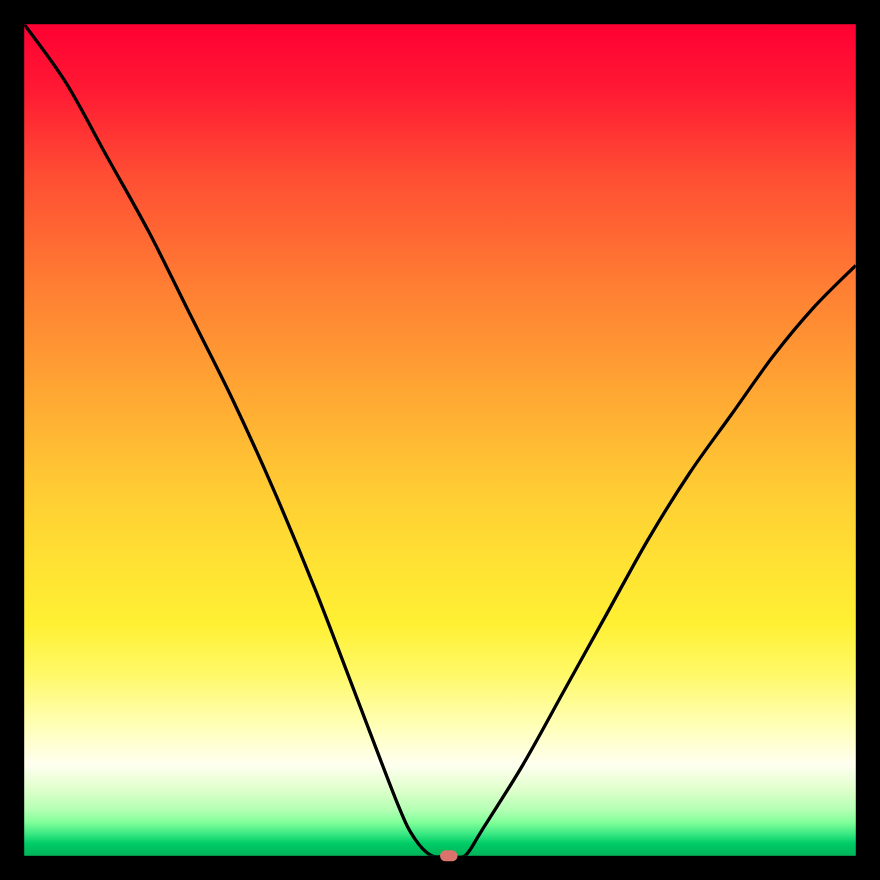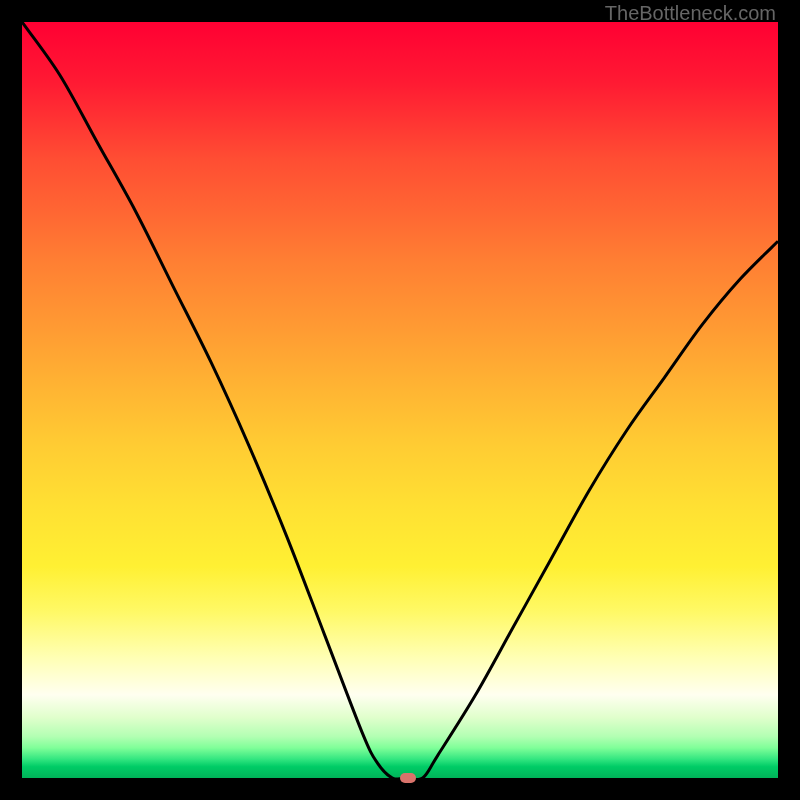--- a/index.html
+++ b/index.html
@@ -66,20 +66,19 @@
     height: 10px;
     background: #d9736b;
     border-radius: 5px;
     transform: translate(-50%, -50%);
   }
 </style>
 </head>
 <body>
 
 <div class="container">
-  <div class="watermark">TheBottleneck.com</div>
   <div class="plot-area">
     <svg class="curve" viewBox="0 0 756 756" preserveAspectRatio="none">
       <path id="curve-path" d="M 0 0 C 6.300000000000001 8.819999999999993 25.200000000000003 32.75999999999995 37.800000000000004 52.91999999999996 C 50.400000000000006 73.07999999999997 63.00000000000001 98.28000000000003 75.60000000000001 120.96000000000004 C 88.2 143.64000000000004 100.79999999999998 165.06 113.39999999999999 189 C 126 212.94 138.60000000000002 239.39999999999998 151.20000000000002 264.59999999999997 C 163.8 289.79999999999995 176.4 313.74 189 340.2 C 201.6 366.65999999999997 214.2 394.38 226.79999999999998 423.36 C 239.39999999999998 452.34000000000003 251.99999999999994 482.5799999999999 264.59999999999997 514.0799999999999 C 277.2 545.5799999999999 289.8 579.6 302.40000000000003 612.36 C 315.00000000000006 645.12 331.38 689.22 340.2 710.64 C 349.02 732.06 350.28 733.3199999999999 355.32 740.88 C 360.36 748.44 365.4 753.48 370.44 756 C 375.48 758.52 380.52 756 385.56 756 C 390.6 756 395.64 759.78 400.68 756 C 405.72 752.22 406.98 747.1800000000001 415.8 733.32 C 424.62 719.46 440.99999999999994 694.26 453.59999999999997 672.84 C 466.2 651.4200000000001 478.80000000000007 627.48 491.40000000000003 604.8 C 504 582.1199999999999 516.5999999999999 559.4399999999999 529.1999999999999 536.76 C 541.8 514.08 554.4 490.14 567 468.71999999999997 C 579.6 447.29999999999995 592.2 427.14 604.8000000000001 408.24 C 617.4000000000001 389.34000000000003 630 372.96 642.6 355.32 C 655.2 337.68 667.8 318.78000000000003 680.4 302.40000000000003 C 693 286.02000000000004 705.5999999999999 270.9 718.1999999999999 257.03999999999996 C 730.8 243.17999999999995 749.7 225.54 756 219.24" fill="none" stroke="#000" stroke-width="3"></path>
     </svg>
     <div class="marker" id="min-marker" style="left: 385.56px; top: 756px;"></div>
   </div>
 </div>
 
 </body></html>

